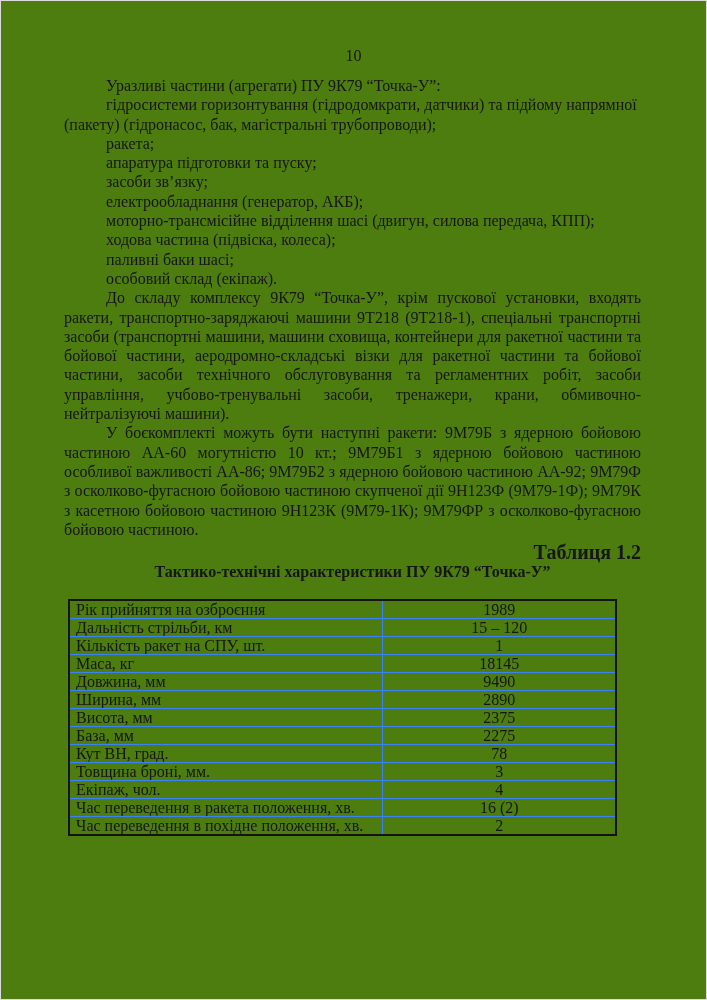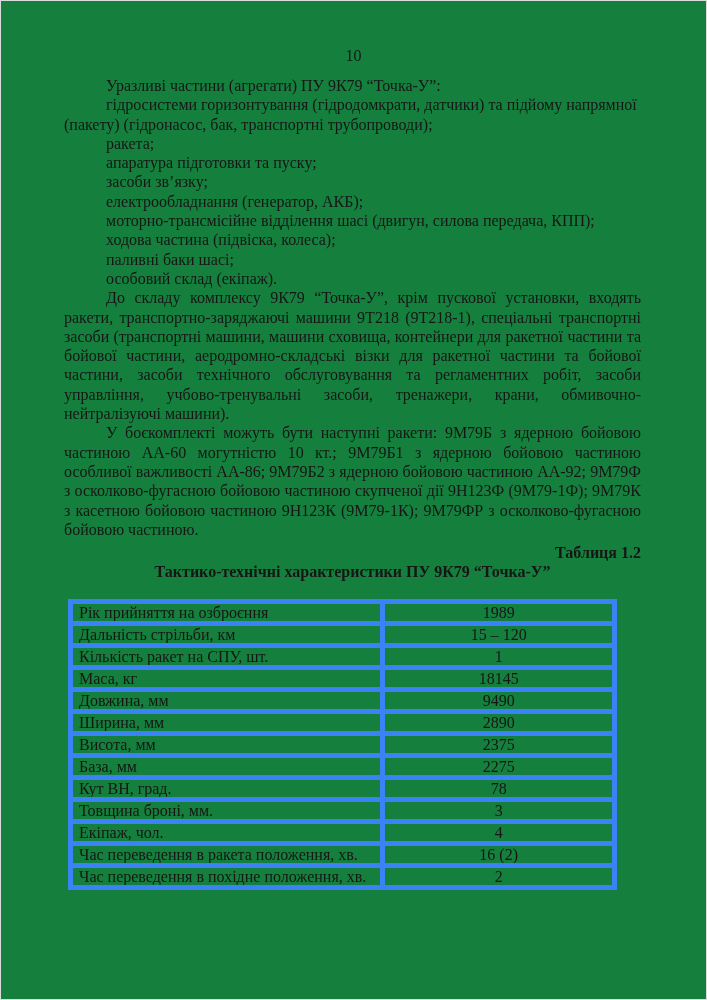--- a/index.html
+++ b/index.html
@@ -4,64 +4,64 @@
 <style>
   * { margin: 0; padding: 0; box-sizing: border-box; }
   html, body { background: #ffffff; }
   body {
     width: 707px; height: 1000px; position: relative; overflow: hidden;
     font-family: "Liberation Serif", "DejaVu Serif", serif;
     color: #161616;
     -webkit-font-smoothing: antialiased;
   }
   .page {
-    position: absolute; inset: 0; background: #15803d;
+    position: absolute; inset: 0; background: #4d7c0f;
     outline: 1px solid #dcdcdc; outline-offset: -1px;
   }
   .page-number {
     position: absolute; top: 46px; left: 0; width: 100%;
     text-align: center; font-size: 16px; line-height: 19px;
   }
   .content {
     position: absolute; top: 76px; left: 64px; width: 577px;
     font-size: 16px; line-height: 19.3px;
   }
   p.para { text-indent: 42px; text-align: left; }
   p.justify { text-align: justify; }
   .gap-before { }
   .table-caption-number {
-    margin-top: 4px; text-align: right; font-weight: bold; font-size: 16px;
+    margin-top: 4px; text-align: right; font-weight: bold; font-size: 20px;
   }
   .table-title {
     text-align: center; font-weight: bold; font-size: 16px; margin-bottom: 17px;
   }
   table.specs {
     border-collapse: collapse; table-layout: fixed;
     width: 549px; margin-left: 4px;
     border: 2px solid #141414;
   }
   table.specs td {
-    border: 5px solid #3b82f6;
+    border: 1px solid #3b82f6;
     font-size: 16px; line-height: 17px; height: 18px;
     overflow: hidden; white-space: nowrap;
   }
   td.spec-name { width: 57.4%; padding-left: 6px; text-align: left; }
   td.spec-value { text-align: center; border-left: 2px solid #141414; }
 </style>
 </head>
 <body>
 
 <div class="page">
 
   <div class="page-number">10</div>
 
   <div class="content">
 
     <p class="para">Уразливі частини (агрегати) ПУ 9К79 “Точка-У”:</p>
-    <p class="para">гідросистеми горизонтування (гідродомкрати, датчики) та підйому напрямної (пакету) (гідронасос, бак, транспортні трубопроводи);</p>
+    <p class="para">гідросистеми горизонтування (гідродомкрати, датчики) та підйому напрямної (пакету) (гідронасос, бак, магістральні трубопроводи);</p>
     <p class="para">ракета;</p>
     <p class="para">апаратура підготовки та пуску;</p>
     <p class="para">засоби зв’язку;</p>
     <p class="para">електрообладнання (генератор, АКБ);</p>
     <p class="para">моторно-трансмісійне відділення шасі (двигун, силова передача, КПП);</p>
     <p class="para">ходова частина (підвіска, колеса);</p>
     <p class="para">паливні баки шасі;</p>
     <p class="para">особовий склад (екіпаж).</p>
 
     <p class="para justify gap-before">До складу комплексу 9К79 “Точка-У”, крім пускової установки, входять ракети, транспортно-заряджаючі машини 9Т218 (9Т218-1), спеціальні транспортні засоби (транспортні машини, машини сховища, контейнери для ракетної частини та бойової частини, аеродромно-складські візки для ракетної частини та бойової частини, засоби технічного обслуговування та регламентних робіт, засоби управління, учбово-тренувальні засоби, тренажери, крани, обмивочно-нейтралізуючі машини).</p>

